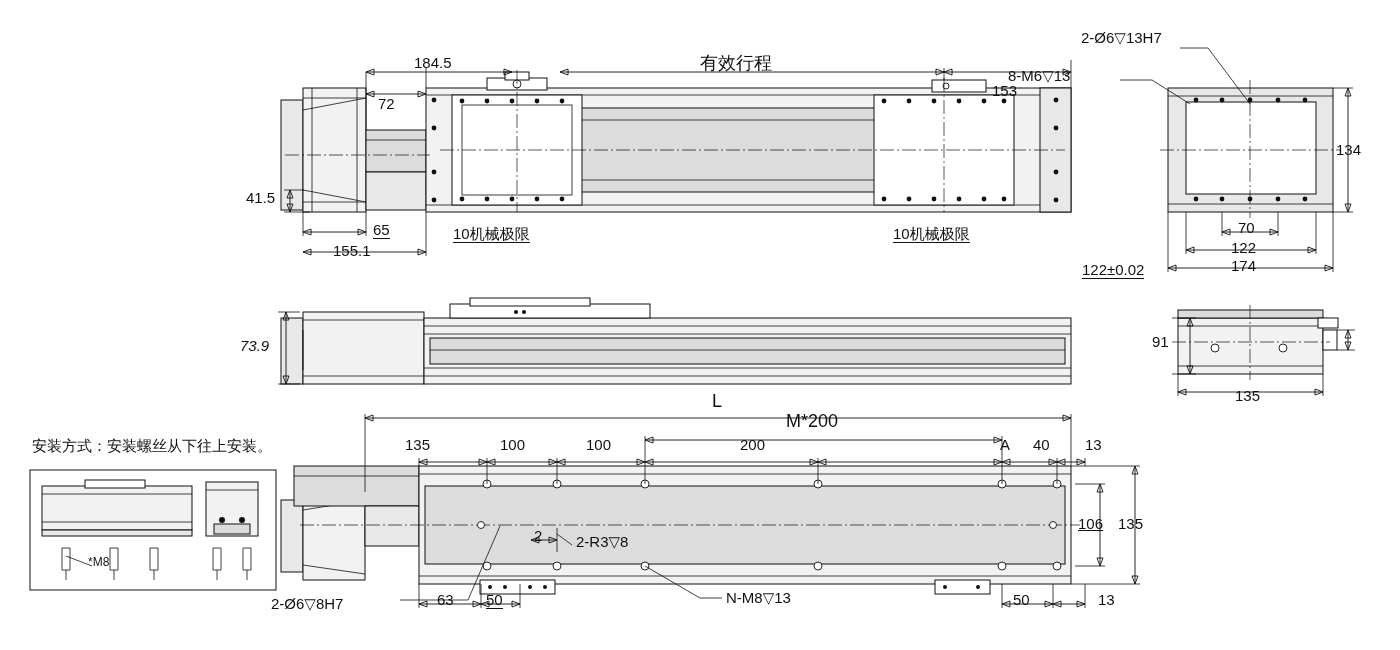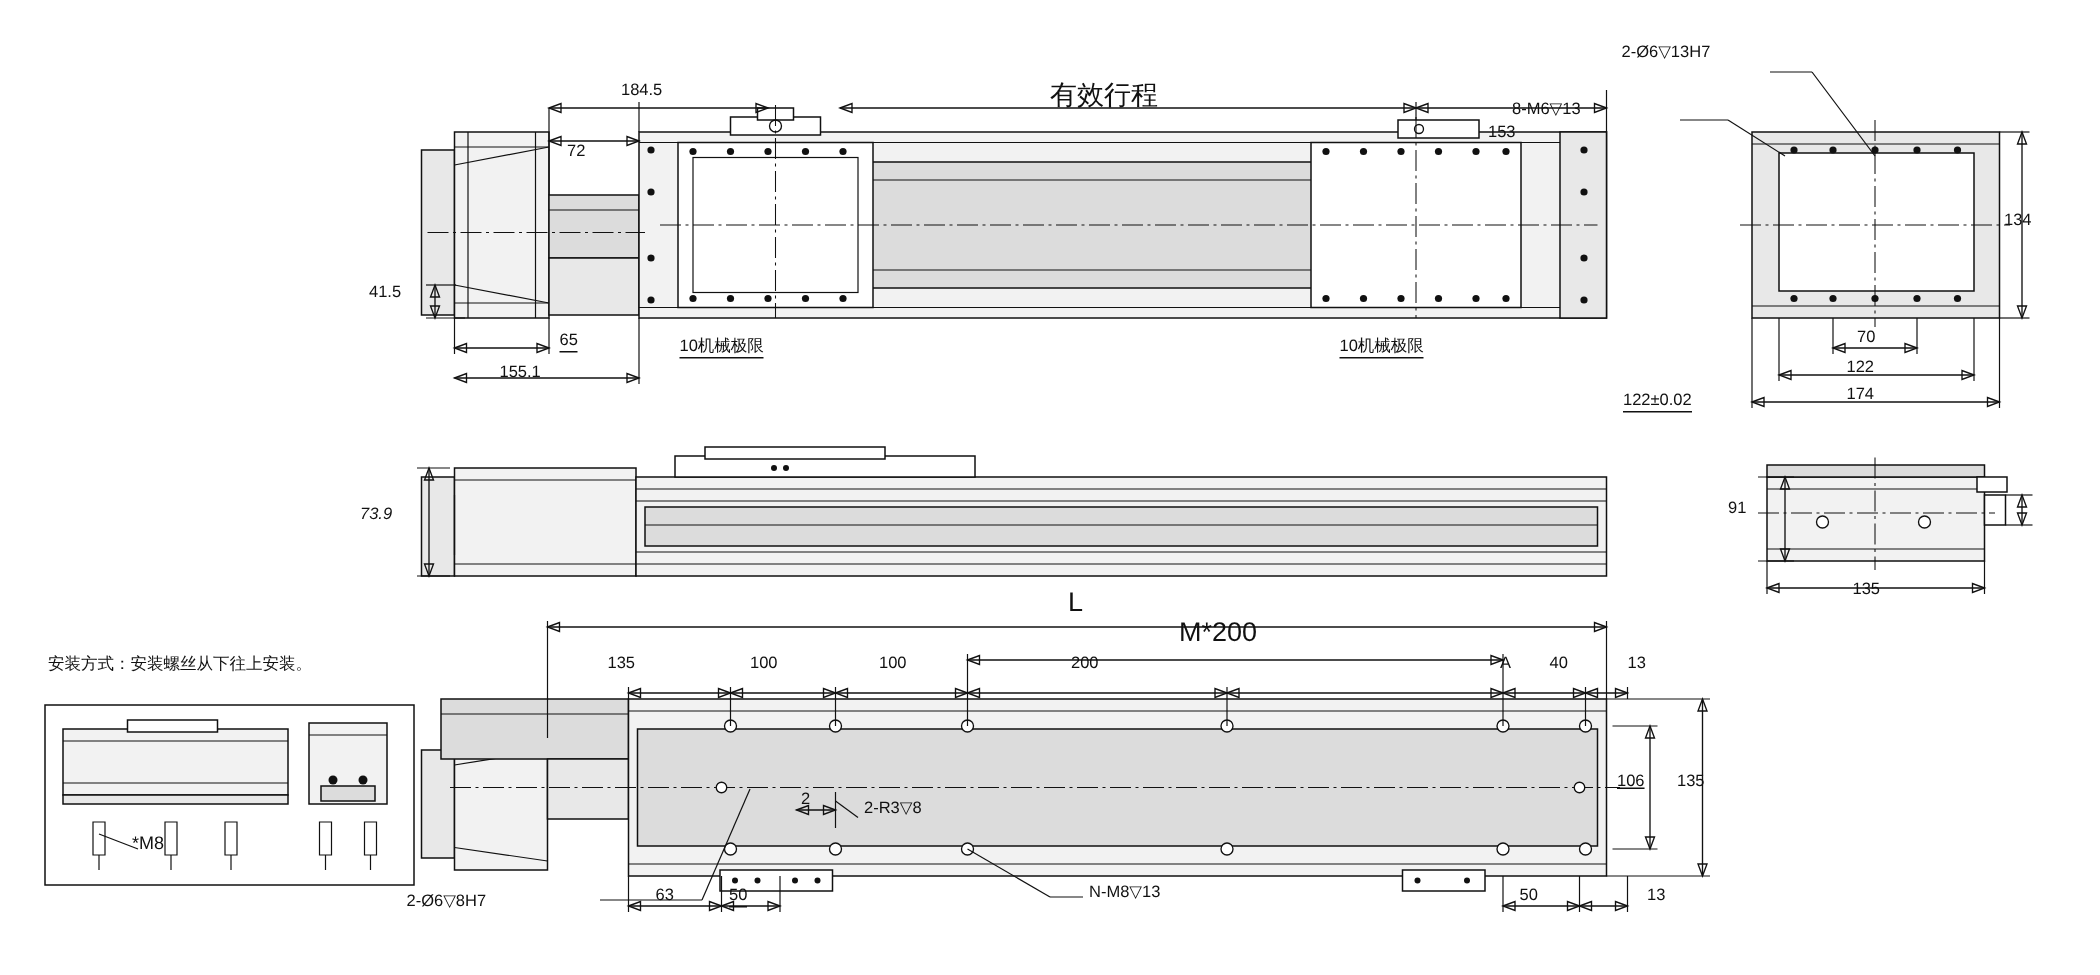--- a/index.html
+++ b/index.html
@@ -12,21 +12,21 @@
   }
   #sheet {
     position: relative;
     width: 1400px;
     height: 650px;
     background: #ffffff;
     overflow: hidden;
   }
   .lbl {
     position: absolute;
-    font-size: 11px;
+    font-size: 15px;
     color: #111111;
     white-space: nowrap;
     line-height: 1;
   }
   .lbl.big { font-size: 18px; }
   .lbl.small { font-size: 12px; }
   .ul { border-bottom: 1px solid #111; padding-bottom: 1px; }
   svg { position: absolute; left: 0; top: 0; }
   .dimline { stroke: #111; stroke-width: 0.9; fill: none; }
   .thin { stroke: #111; stroke-width: 0.8; fill: none; }
@@ -452,21 +452,21 @@
   <div class="lbl ul" style="left:453px; top:226px;">10机械极限</div>
   <div class="lbl ul" style="left:893px; top:226px;">10机械极限</div>
 
   <div class="lbl" style="left:240px; top:338px;font-style:italic;">73.9</div>
 
   <div class="lbl big" style="left:712px; top:392px;">L</div>
   <div class="lbl big" style="left:786px; top:412px;">M*200</div>
   <div class="lbl" style="left:405px; top:437px;">135</div>
   <div class="lbl" style="left:500px; top:437px;">100</div>
   <div class="lbl" style="left:586px; top:437px;">100</div>
-  <div class="lbl" style="left:714px; top:437px;">200</div>
+  <div class="lbl" style="left:740px; top:437px;">200</div>
   <div class="lbl" style="left:1000px; top:437px;">A</div>
   <div class="lbl" style="left:1033px; top:437px;">40</div>
   <div class="lbl" style="left:1085px; top:437px;">13</div>
   <div class="lbl" style="left:1078px; top:516px;text-decoration:underline;">106</div>
   <div class="lbl" style="left:1118px; top:516px;">135</div>
   <div class="lbl" style="left:534px; top:528px;">2</div>
   <div class="lbl" style="left:576px; top:534px;">2-R3▽8</div>
   <div class="lbl" style="left:271px; top:596px;">2-Ø6▽8H7</div>
   <div class="lbl" style="left:437px; top:592px;">63</div>
   <div class="lbl ul" style="left:486px; top:592px;">50</div>

